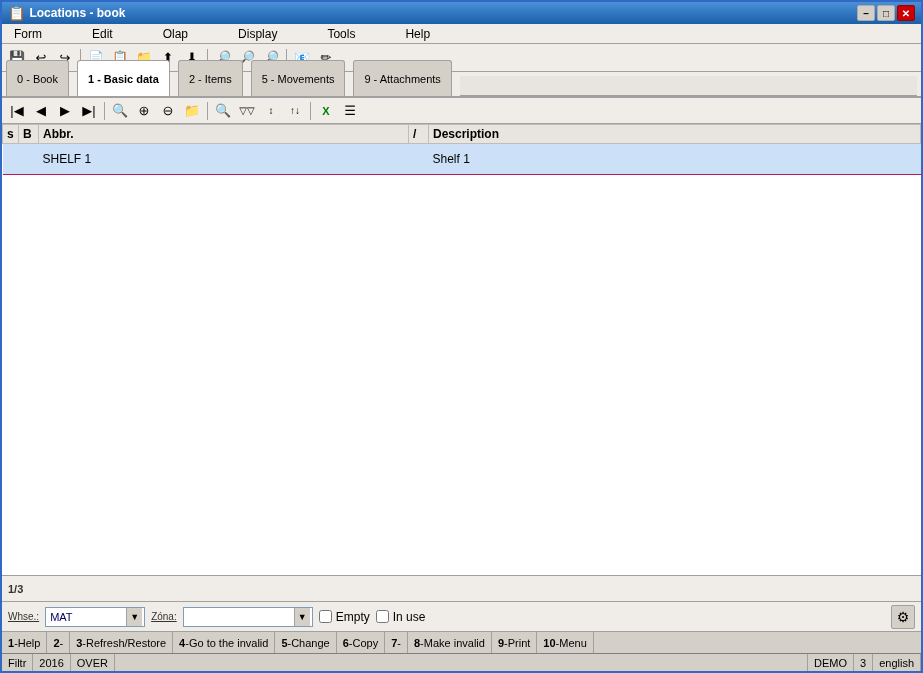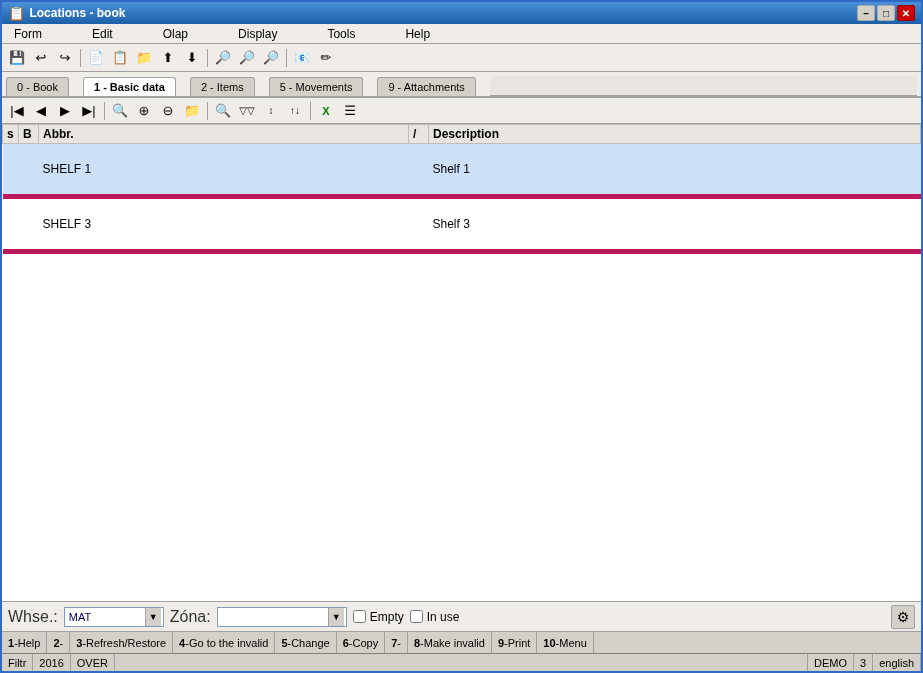--- a/index.html
+++ b/index.html
@@ -71,23 +71,23 @@
       border-bottom: 2px solid #a0a0a0;
       height: 26px;
     }
     .tab {
       padding: 8px 10px;
       border: 1px solid #a0a0a0;
       border-bottom: none;
       background: #d4d0c8;
       cursor: pointer;
       font-size: 11px;
-      margin-right: 14px;
+      margin-right: 8px;
       border-radius: 3px 3px 0 0;
-      height: 19px;
+      height: 36px;
       display: flex;
       align-items: center;
     }
     .tab.active {
       background: #ffffff;
       border-color: #a0a0a0;
       font-weight: bold;
       z-index: 1;
     }
     .tab-spacer {
@@ -126,22 +126,22 @@
     .data-table th {
       background: #e8e4e0;
       border: 1px solid #c0bdb8;
       padding: 2px 4px;
       text-align: left;
       font-weight: bold;
       position: sticky;
       top: 0;
     }
     .data-table td {
-      border-bottom: 5px solid #be185d;
-      padding: 18px 4px;
+      border-bottom: 1px solid #be185d;
+      padding: 8px 4px;
       height: 18px;
     }
     .data-table tr:first-child td { background: #dce8f8; }
 
     .col-s { width: 16px; }
     .col-b { width: 20px; }
     .col-abbr { width: 370px; }
     .col-sort { width: 20px; }
     .col-desc { width: auto; }
 
@@ -169,21 +169,21 @@
     
     .filter-bar {
       background: #f0ede8;
       height: 30px;
       display: flex;
       align-items: center;
       border-top: 1px solid #a0a0a0;
       padding: 0 6px;
       gap: 6px;
     }
-    .filter-label { font-size: 16px; color: #333; }
+    .filter-label { font-size: 10px; color: #333; text-decoration: underline; }
     .filter-combo {
       height: 20px;
       border: 1px solid #7f9db9;
       background: white;
       font-size: 11px;
       padding: 0 2px;
       display: flex;
       align-items: center;
     }
     .filter-combo-text { flex: 1; padding: 0 2px; color: #000060; font-weight: normal; }
@@ -346,32 +346,28 @@
             </tr>
           </thead>
           <tbody id="table-body">
             <tr class="data-row" style="background: rgb(204, 224, 248);">
               <td style="background: rgb(204, 224, 248);"></td>
               <td style="background: rgb(204, 224, 248);"></td>
               <td style="background: rgb(204, 224, 248);">SHELF 1</td>
               <td style="background: rgb(204, 224, 248);"></td>
               <td style="background: rgb(204, 224, 248);">Shelf 1</td>
             </tr>
-            <tr class="data-row">
-              <td></td>
-              <td></td>
-              <td>SHELF 3</td>
-              <td></td>
-              <td>Shelf 3</td>
-            </tr>
           </tbody>
         </table>
       </div>
     </div>
 
+    <div class="status-strip">
+      <span class="record-count">1/3</span>
+    </div>
 
     <div class="filter-bar">
       <span class="filter-label">Whse.:</span>
       <div class="filter-combo" style="width:100px;">
         <span class="filter-combo-text">MAT</span>
         <div class="filter-combo-btn">▼</div>
       </div>
 
       <span class="filter-label">Zóna:</span>
       <div class="filter-combo" style="width:130px;">

